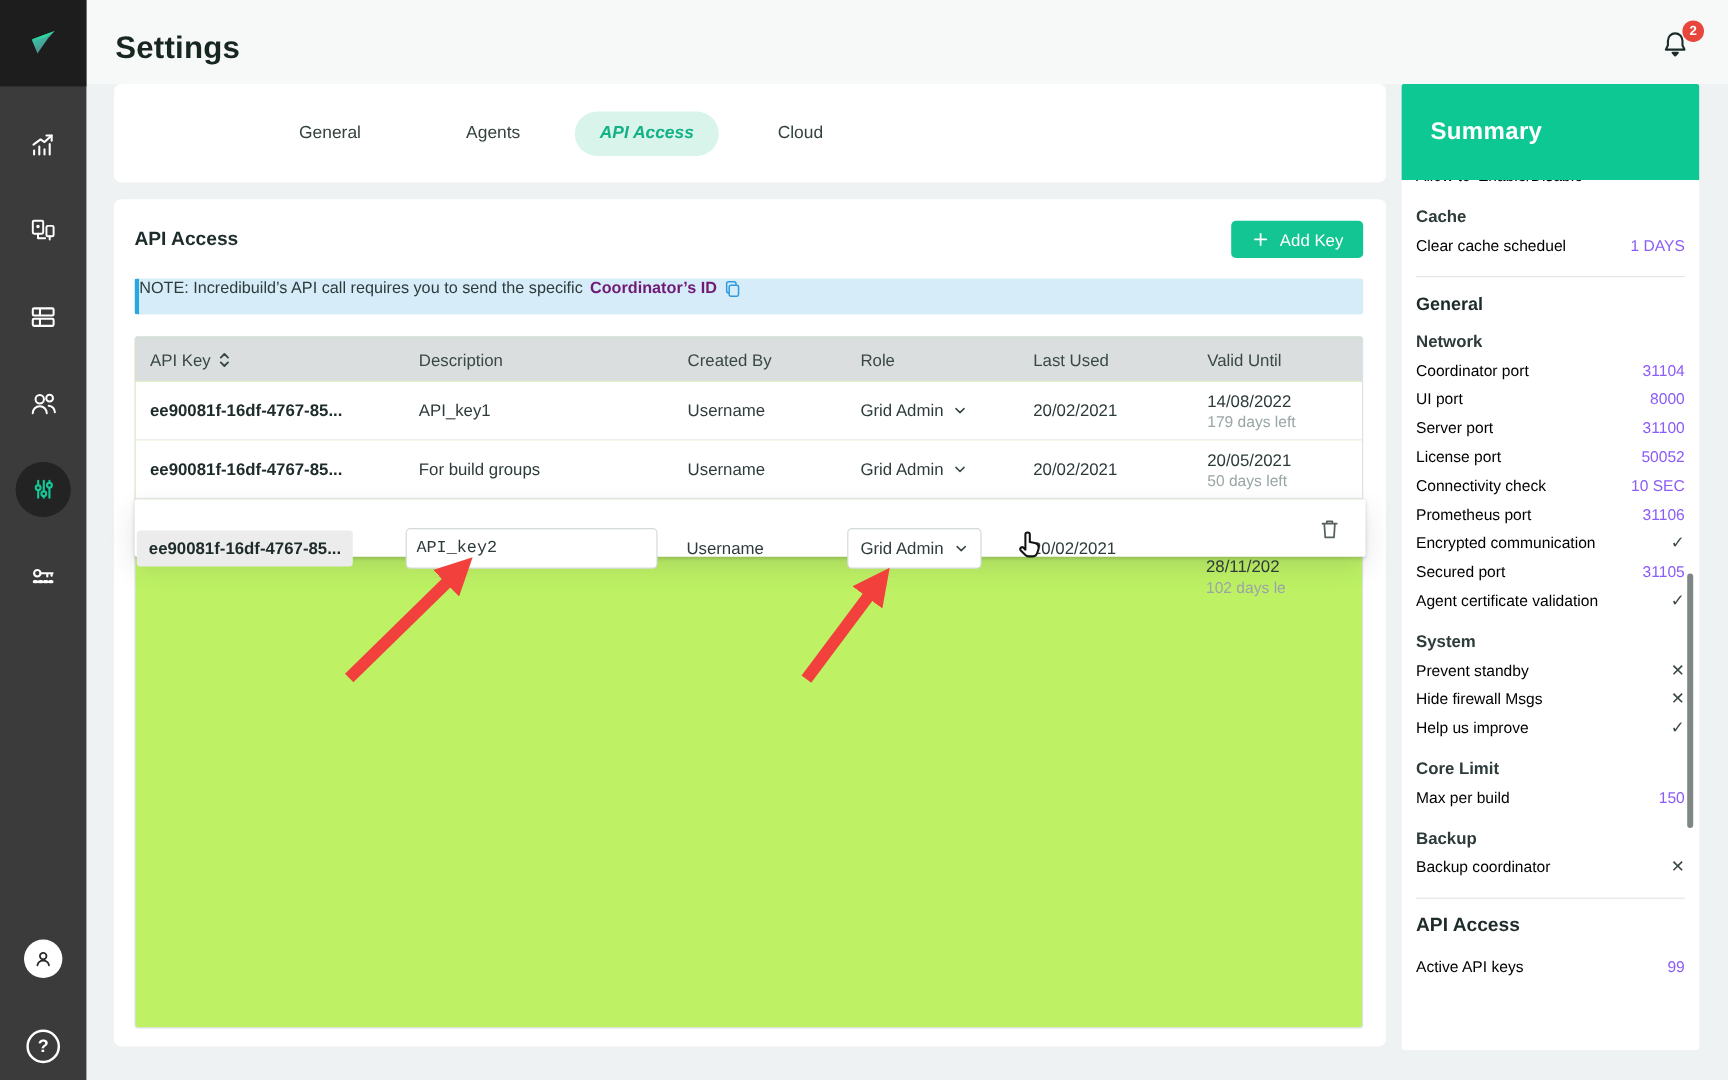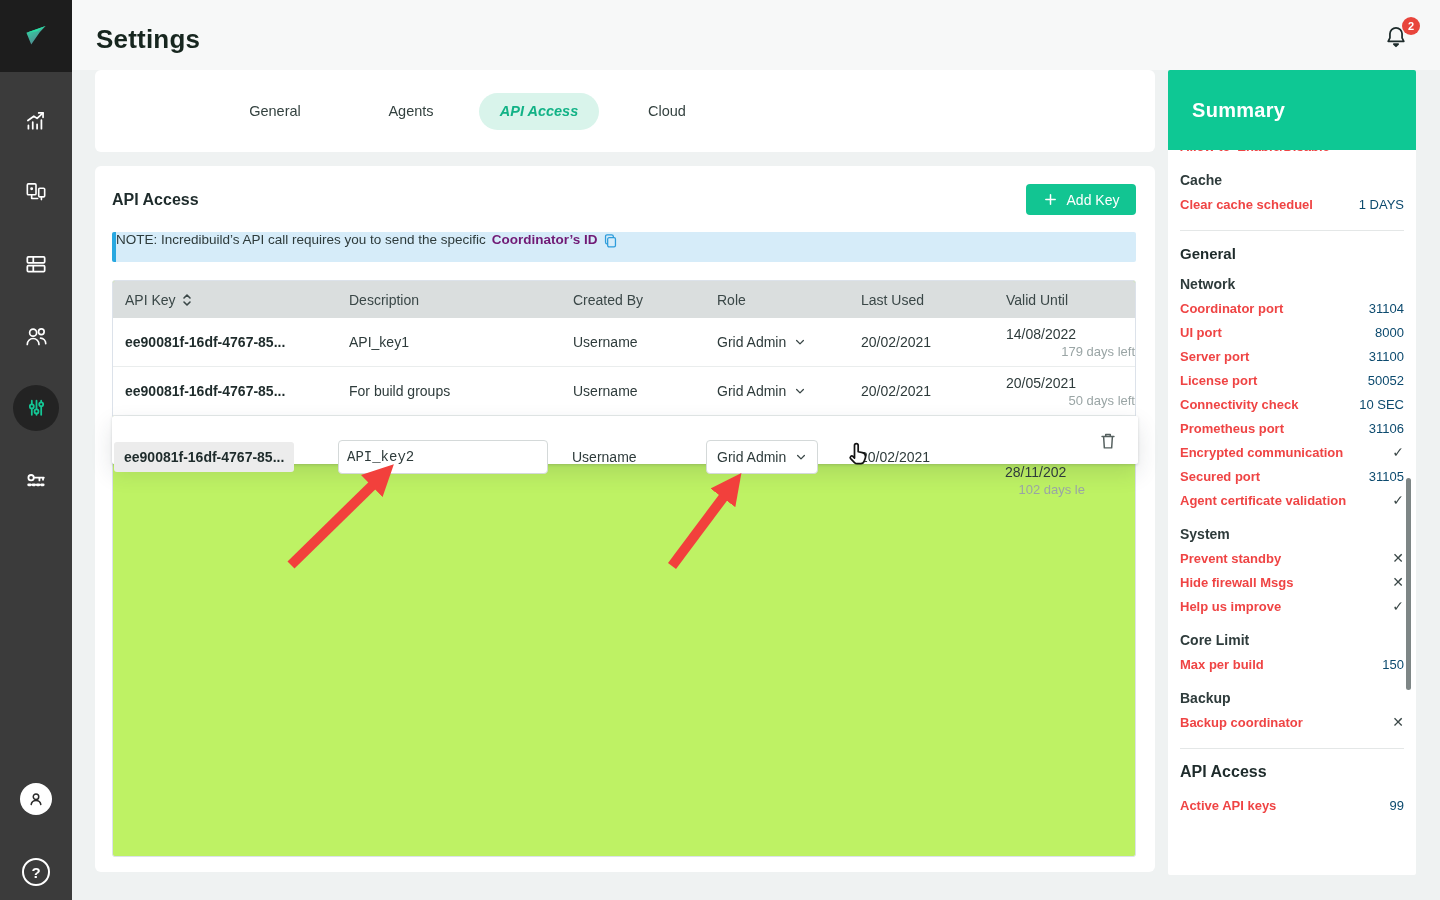--- a/index.html
+++ b/index.html
@@ -42,40 +42,40 @@
 
   
   .table-box { position:absolute; left:17px; top:114px; width:1024px; height:577px; border:1px solid #DCE2EA; border-radius:3px; background:#bef264; }
   .tgrid { display:grid; grid-template-columns:224px 224px 144px 144px 145px 1fr; align-items:center; padding-left:12px; }
   .thead { height:37px; background:#DADEDE; color:#3A4747; font-size:14px; border-radius:2px 2px 0 0; }
   .th { display:flex; align-items:center; gap:5px; }
   .trow { height:49px; border-bottom:1px solid #EAEDED; font-size:14px; color:#2E3B3B; background:#fff; }
   .key-cell { font-weight:700; color:#1E2B2B; font-size:14px; }
   .role-cell { display:flex; align-items:center; gap:8px; cursor:pointer; }
   .valid-cell .date { color:#2E3B3B; }
-  .valid-cell .days { color:#9AA5A5; font-size:13px; margin-top:2px;text-align:right; }
+  .valid-cell .days { color:#9AA5A5; font-size:13px; margin-top:2px; }
 
   .trow.editing { position:relative; height:48px; border-bottom:none; margin:0 -1px; width:1026px;
     box-shadow:0 1px 3px rgba(40,50,60,0.18), 0 9px 22px rgba(40,50,60,0.13); z-index:3; border-radius:2px; }
   .key-chip { display:inline-block; background:#ECECEC; border-radius:3px; padding:7px 10px; margin-left:-10px; }
   .desc-input { width:210px; height:34px; border:1px solid #D4D9D9; border-radius:4px; padding:0 8px; font-size:14px; color:#2E3B3B; font-family:Liberation Mono, monospace; margin-left:-10px; background:#fff; }
   .role-select { width:112px; height:34px; border:1px solid #D4D9D9; border-radius:4px; display:flex; align-items:center; justify-content:space-between; padding:0 10px; margin-left:-10px; cursor:pointer; background:#fff; }
   .clip { overflow:hidden; white-space:nowrap; }
   .clip-date { width:70px;margin-top:48px; }
   .clip-days { width:80px; }
   .trash-btn { position:absolute; right:17px; top:13px; width:24px; height:24px; background:none; border:none; cursor:pointer; }
 
   
   .summary { position:absolute; left:1168px; top:70px; width:248px; height:805px; background:#FFFFFF; border-radius:2px; z-index:2; }
   .summary-header { height:80px; background:#0EC894; border-radius:2px 2px 0 0; display:flex; align-items:center; padding-left:24px; position:relative; z-index:2; }
   .summary-header span { color:#FFFFFF; font-size:20px; font-weight:700; letter-spacing:0.3px; }
   .summary-body { position:relative; height:861px; overflow:hidden; padding:0 12px; }
   .srow { display:flex; justify-content:space-between; align-items:center; height:24px; font-size:13px; }
-  .srow .lbl { color:#ef4444;font-weight:bold; }
-  .srow .val { color:#0c4a6e;text-align:center; }
+  .srow .lbl { color:#000000; }
+  .srow .val { color:#8b5cf6;text-align:center; }
   .srow .glyph { color:#3A4747; font-size:14px; }
   .clipped-wrap { height:6px; overflow:hidden; }
   .clipped-wrap .srow { margin-top:-16px; }
   .sec-main { font-size:15px; font-weight:700; color:#1E2B2B; margin-top:10px; }
   .sec-main.big { font-size:16px; margin-top:12px; }
   .sec-sub { font-size:14px; font-weight:600; color:#2E3B3B; margin-top:14px; margin-bottom:4px; }
   .sec-sub.first { margin-top:16px; }
   .sdivider { border:none; border-top:1px solid #E4E7E7; margin:14px 0; }
   .scroll-thumb { position:absolute; right:5px; top:408px; width:5px; height:212px; background:#5E6868; border-radius:3px; opacity:0.8; cursor:grab; }
 

